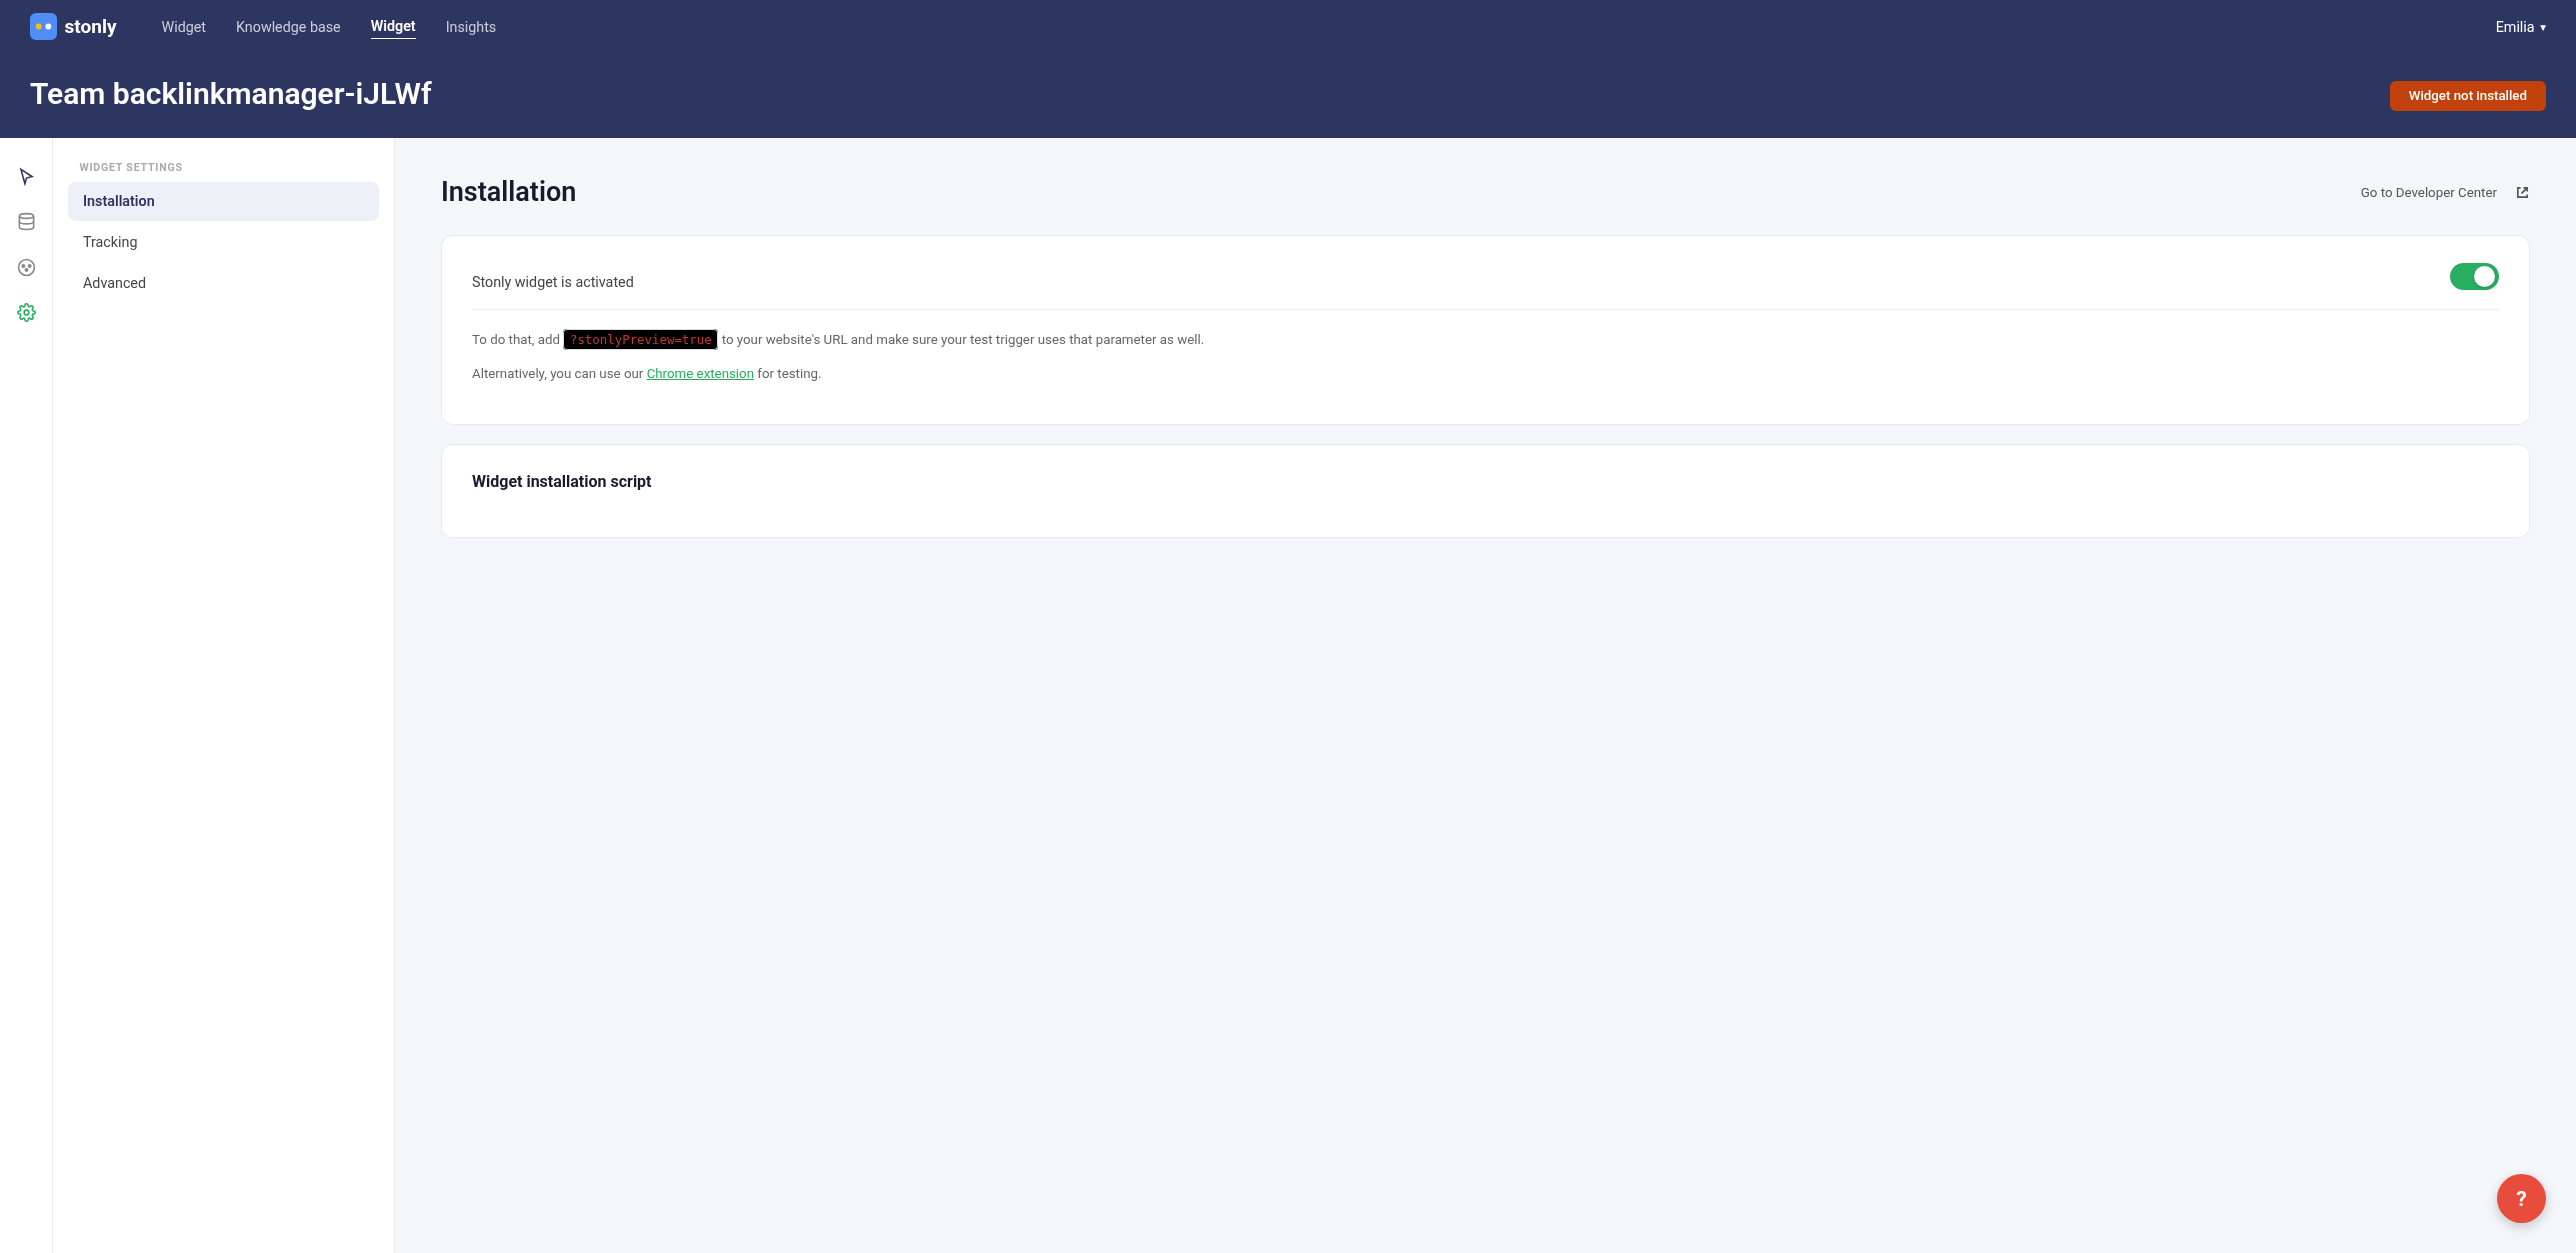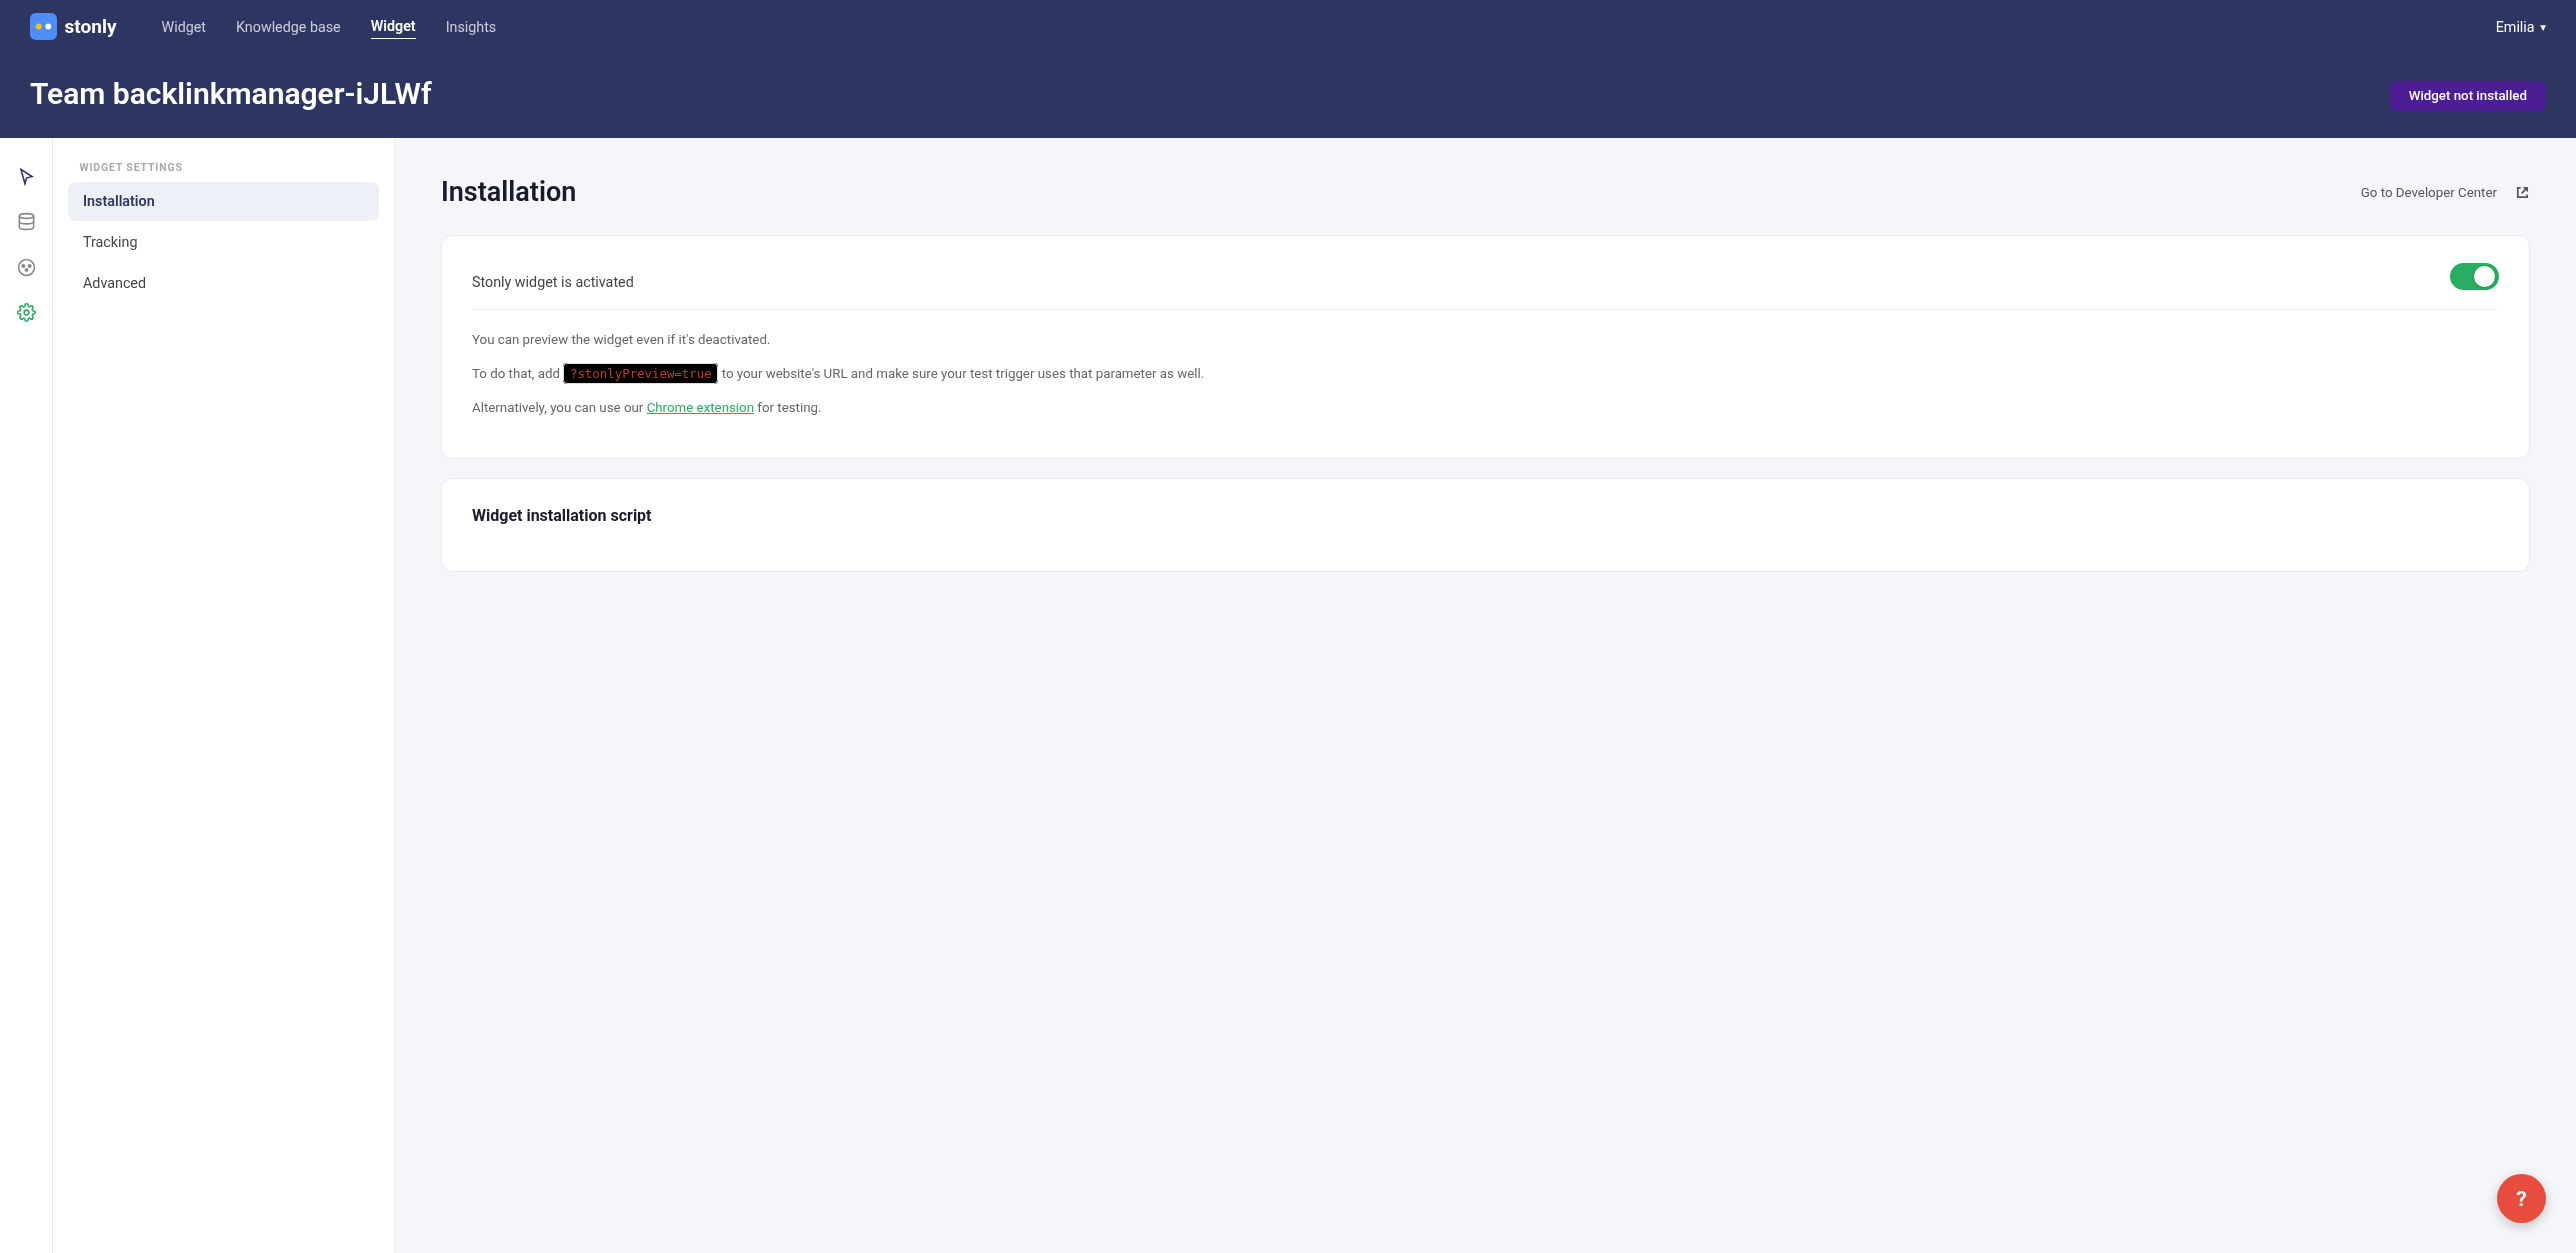--- a/index.html
+++ b/index.html
@@ -58,21 +58,21 @@
       align-items: flex-end;
       justify-content: space-between;
       gap: 8px;
     }
     .page-title {
       color: white;
       font-size: 30px;
       font-weight: 600;
     }
     .widget-not-installed-badge {
-      background: #4c1d95;
+      background: #c2410c;
       color: white;
       padding: 7.6px 19px;
       border-radius: 5.7px;
       font-size: 13.3px;
       font-weight: 500;
     }
 
     
     .main-layout {
       display: flex;
@@ -348,21 +348,20 @@
 
       <div class="toggle-row">
         <span class="toggle-label">Stonly widget is activated</span>
         <label class="toggle-switch">
           <input type="checkbox" checked="" style="">
           <div class="toggle-track"></div>
           <div class="toggle-thumb"></div>
         </label>
       </div>
 
-      <p class="info-text">You can preview the widget even if it's deactivated.</p>
 
       <p class="info-text">
         <span>To do that, add </span>
         <code class="code-tag">?stonlyPreview=true</code>
         <span> to your website's URL and make sure your test trigger uses that parameter as well.</span>
       </p>
 
       <p class="info-text">
         <span>Alternatively, you can use our </span>
         <a class="link-text">Chrome extension</a>

